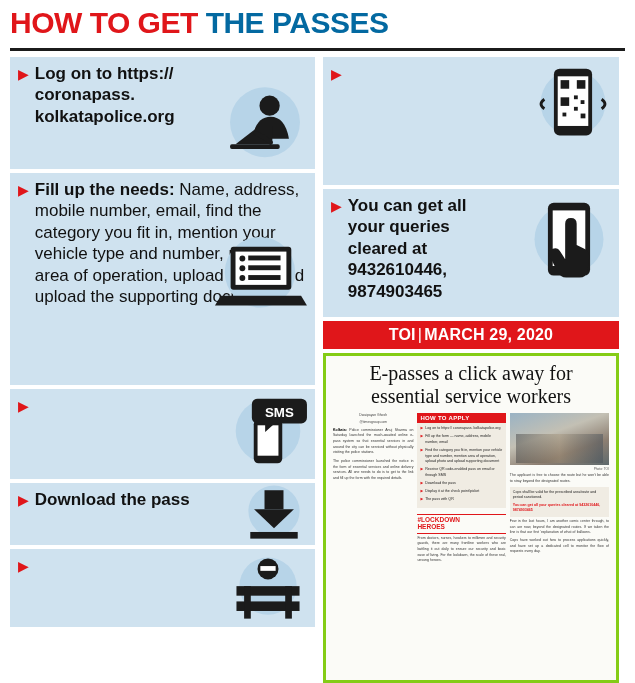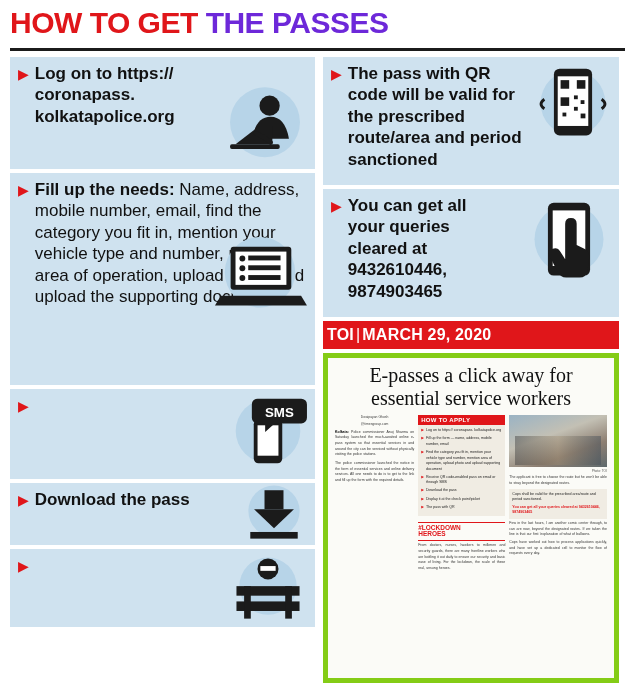--- a/index.html
+++ b/index.html
@@ -21,21 +21,21 @@
     padding: 8px 10px 4px 10px;
   }
   .header-title {
     font-size: 30px;
     font-weight: bold;
     letter-spacing: -0.5px;
     line-height: 1;
     white-space: nowrap;
   }
   .hl-red { color: #e0161a; }
-  .hl-dark { color: #6d28d9; }
+  .hl-dark { color: #0369a1; }
   .header-rule {
     height: 3px;
     background: #1b1b1b;
     margin: 6px 10px 0 10px;
   }
 
   
   .cols {
     display: flex;
     gap: 8px;
@@ -76,31 +76,31 @@
     right: 4px;
     bottom: 4px;
     width: 92px;
     height: 80px;
   }
 
   
   .toi-bar {
     background: #e0161a;
     color: #ffffff;
-    text-align: left;
+    text-align: center;
     font-size: 16px;
     font-weight: bold;
     padding: 5px 4px;
     letter-spacing: 0.2px;
   }
   .toi-bar .sep { font-weight: normal; padding: 0 2px; }
 
   
   .clip {
-    border: 5px solid #84cc16;
+    border: 3px solid #84cc16;
     background: #fbfbf7;
     flex: 1 1 auto;
     padding: 6px 7px;
     overflow: hidden;
     display: flex;
     flex-direction: column;
   }
   .clip-head {
     font-family: "Liberation Serif", serif;
     font-size: 20px;
@@ -295,21 +295,20 @@
         </svg>
       </div>
 
     </div>
 
     <div class="col-right">
 
       <div class="block" style="height:128px;">
         <div class="block-row">
           <span class="bullet">▶</span>
-          <div class="btext" style="width:185px;"><b>The pass with QR code will be valid for the prescribed route/area and period sanctioned</b></div>
         </div>
         <svg class="art" style="width:84px;height:86px;top:4px;bottom:auto;" viewBox="0 0 88 90">
           <circle cx="44" cy="44" r="34" fill="#b7d4e8"></circle>
           <rect x="24" y="8" width="40" height="70" rx="6" fill="#1b1b1b"></rect>
           <rect x="28" y="16" width="32" height="52" fill="#ffffff"></rect>
           <rect x="31" y="20" width="9" height="9" fill="#1b1b1b"></rect>
           <rect x="48" y="20" width="9" height="9" fill="#1b1b1b"></rect>
           <rect x="31" y="38" width="9" height="9" fill="#1b1b1b"></rect>
           <rect x="45" y="36" width="4" height="4" fill="#1b1b1b"></rect>
           <rect x="52" y="41" width="4" height="4" fill="#1b1b1b"></rect>

